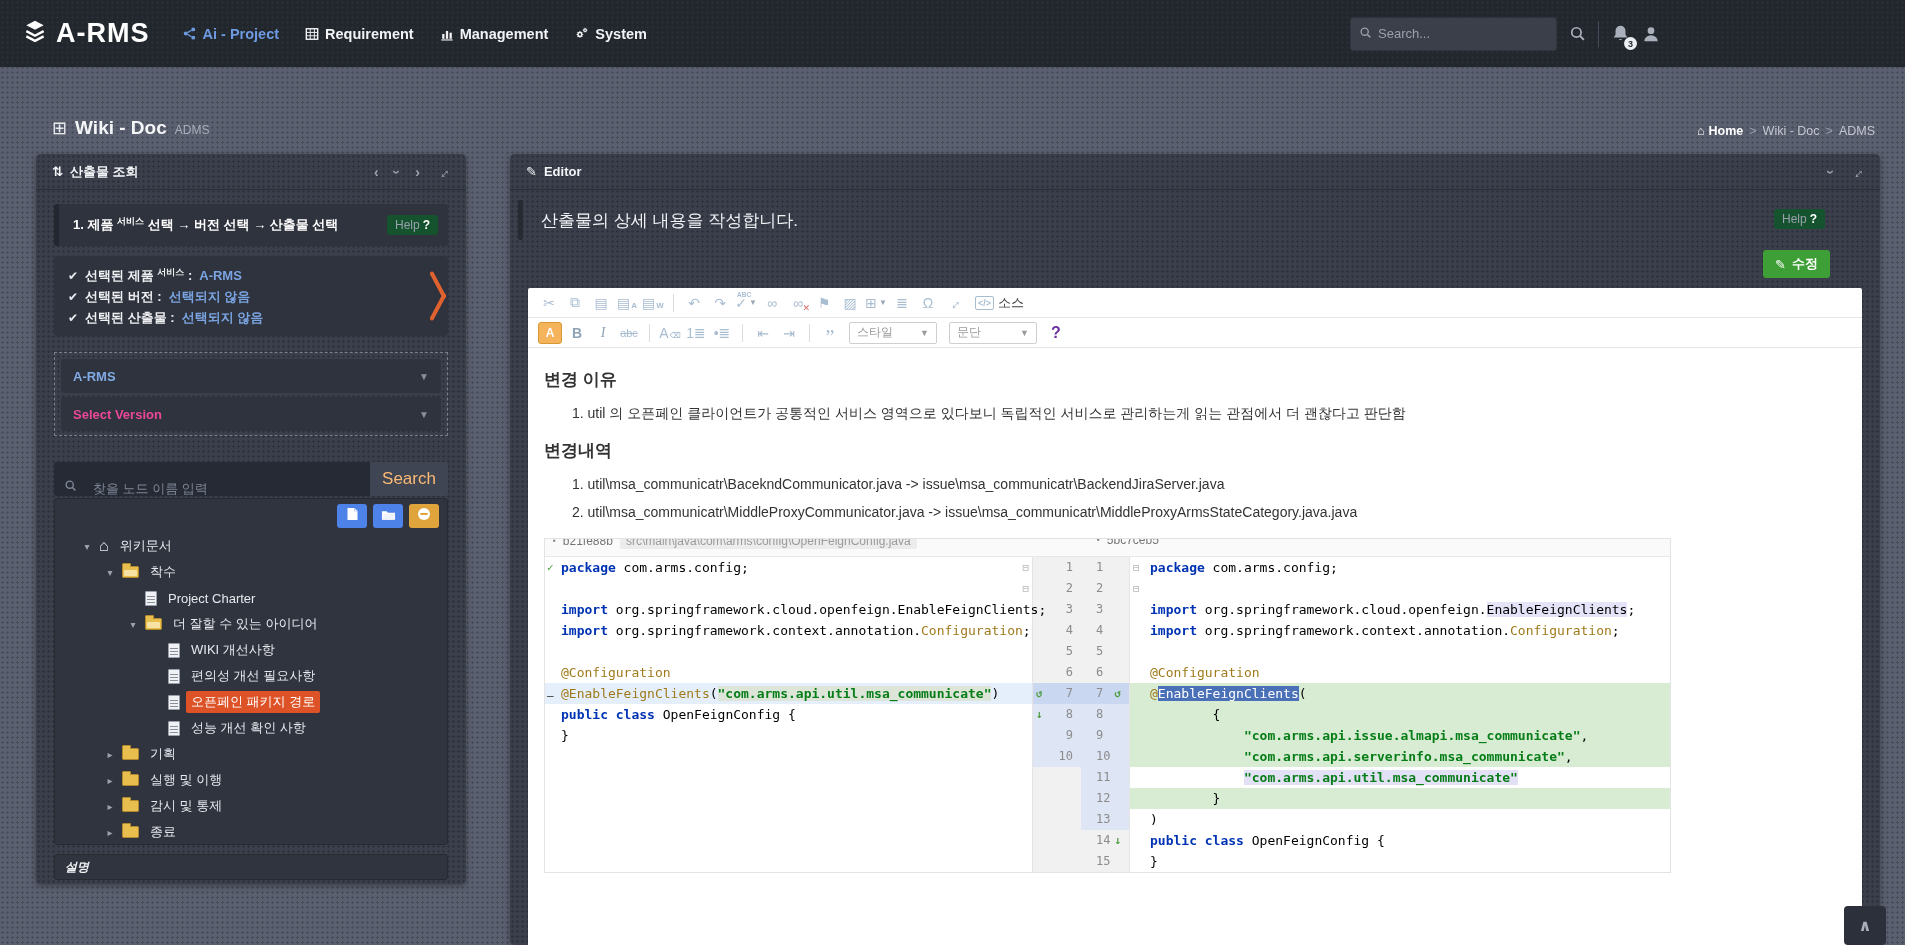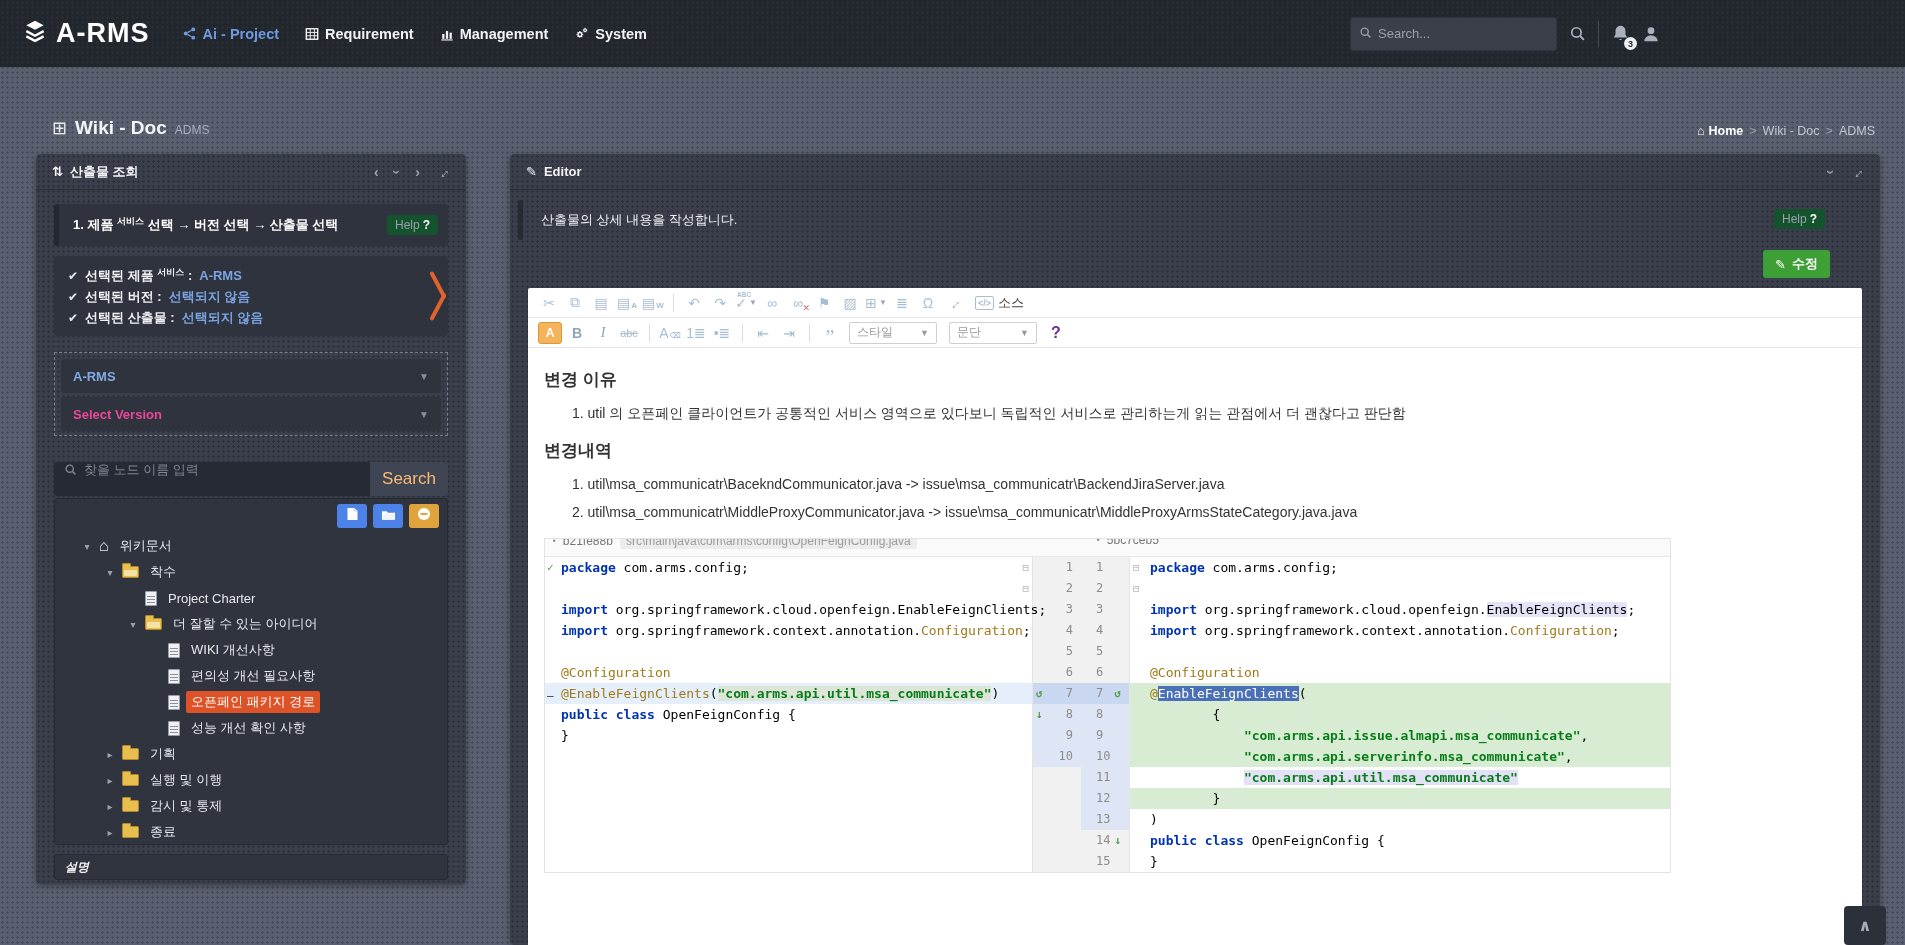--- a/index.html
+++ b/index.html
@@ -62,21 +62,21 @@
   .sel-arrow::before,.sel-arrow::after{content:"";position:absolute;left:3px;width:4px;height:30px;background:#e0622f;border-radius:2px;}
   .sel-arrow::before{top:0;transform:rotate(-28deg);}
   .sel-arrow::after{bottom:0;transform:rotate(28deg);}
   .dashed-box{position:absolute;left:18px;top:198px;width:394px;height:84px;border:1px dashed #767d8d;padding:6px;}
   .select{height:34px;background:#2f333e;border-radius:3px;display:flex;align-items:center;padding:0 12px;cursor:pointer;}
   .select + .select{margin-top:4px;}
   .select .lab{font-size:13px;font-weight:700;color:#ec4899;}
   .select .lab.blue{color:#82abe4;}
   .select .caret{margin-left:auto;color:#878f9e;font-size:10px;}
   .nsearch{position:absolute;left:18px;top:308px;width:394px;height:34px;display:flex;}
-  .nsearch .inputwrap{flex:1;background:#262a34;border-radius:3px 0 0 3px;display:flex;align-items:flex-start;gap:7px;padding:0 10px;}
+  .nsearch .inputwrap{flex:1;background:#262a34;border-radius:3px 0 0 3px;display:flex;align-items:flex-end;gap:16px;padding:0 10px;}
   .nsearch input{flex:1;background:transparent;border:none;outline:none;color:#cfd3da;font-size:13px;min-width:0;}
   .nsearch input::placeholder{color:#7e8696;}
   .nsearch .btn{width:78px;background:#3f4552;border-radius:0 3px 3px 0;color:#fdba74;font-size:17px;display:flex;align-items:center;justify-content:center;cursor:pointer;}
   .treebox{position:absolute;left:18px;top:344px;width:394px;height:347px;background:#30343e;border:1px solid #262a31;border-radius:3px;overflow:hidden;}
   .tree-toolbar{position:absolute;top:5px;right:8px;display:flex;gap:6px;}
   .tbtn{width:30px;height:24px;border-radius:3px;display:flex;align-items:center;justify-content:center;cursor:pointer;}
   .tbtn.blue{background:#4d82e8;}
   .tbtn.orange{background:#dfa43c;}
   .tree{position:absolute;left:0;top:34px;right:0;bottom:0;}
   .titem{height:26px;display:flex;align-items:center;color:#e6e9ee;font-size:13px;gap:6px;cursor:pointer;white-space:nowrap;}
@@ -89,21 +89,21 @@
   .ic-folder.open::after{content:"";position:absolute;left:1px;top:3px;right:1px;bottom:1px;background:#f6e3a4;border-radius:1px;}
   .ic-doc{width:12px;height:15px;background:#eff1f4;border:1px solid #9aa0ab;border-radius:1px;
     background-image:repeating-linear-gradient(#eff1f4 0 2px,#8a8f99 2px 3px);background-size:8px 11px;background-position:1px 2px;background-repeat:no-repeat;}
   .descbar{position:absolute;left:18px;top:700px;width:394px;height:26px;background:#30343e;border:1px solid #262a31;border-radius:3px;
     display:flex;align-items:center;padding:0 10px;color:#eef0f3;font-size:12px;font-weight:700;font-style:italic;}
 
   
   .editor-panel{left:510px;top:154px;width:1370px;height:791px;}
   .info-row{position:absolute;left:8px;top:46px;width:1354px;height:40px;display:flex;align-items:center;}
   .info-bar{width:5px;height:40px;background:#262a33;border-radius:2px;margin-right:18px;}
-  .info-text{color:#f0f2f5;font-size:13px;}
+  .info-text{color:#f0f2f5;font-size:17px;}
   .editor-help{position:absolute;right:55px;top:55px;}
   .edit-btn{position:absolute;right:50px;top:96px;height:28px;background:#3f9f37;border-radius:3px;color:#fff;font-size:13px;font-weight:700;
     display:flex;align-items:center;gap:6px;padding:0 12px;cursor:pointer;}
   .white-area{position:absolute;left:18px;top:134px;width:1334px;height:660px;background:#fff;border-radius:2px 2px 0 0;}
   .tbrow{height:30px;display:flex;align-items:center;padding:0 10px;border-bottom:1px solid #e6e6e6;gap:4px;}
   .tbi{min-width:22px;height:22px;display:flex;align-items:center;justify-content:center;color:#a9bdd1;font-size:14px;cursor:pointer;position:relative;}
   .tbi .sub{font-size:8px;font-weight:700;margin-left:1px;margin-top:6px;}
   .tbi .top{position:absolute;top:-1px;left:2px;font-size:6.5px;font-weight:700;letter-spacing:0;}
   .tbi .caret{font-size:8px;color:#9aa6b5;margin-left:2px;}
   .tbi.bold span{font-weight:700;color:#8fa3b8;font-size:14px;}

